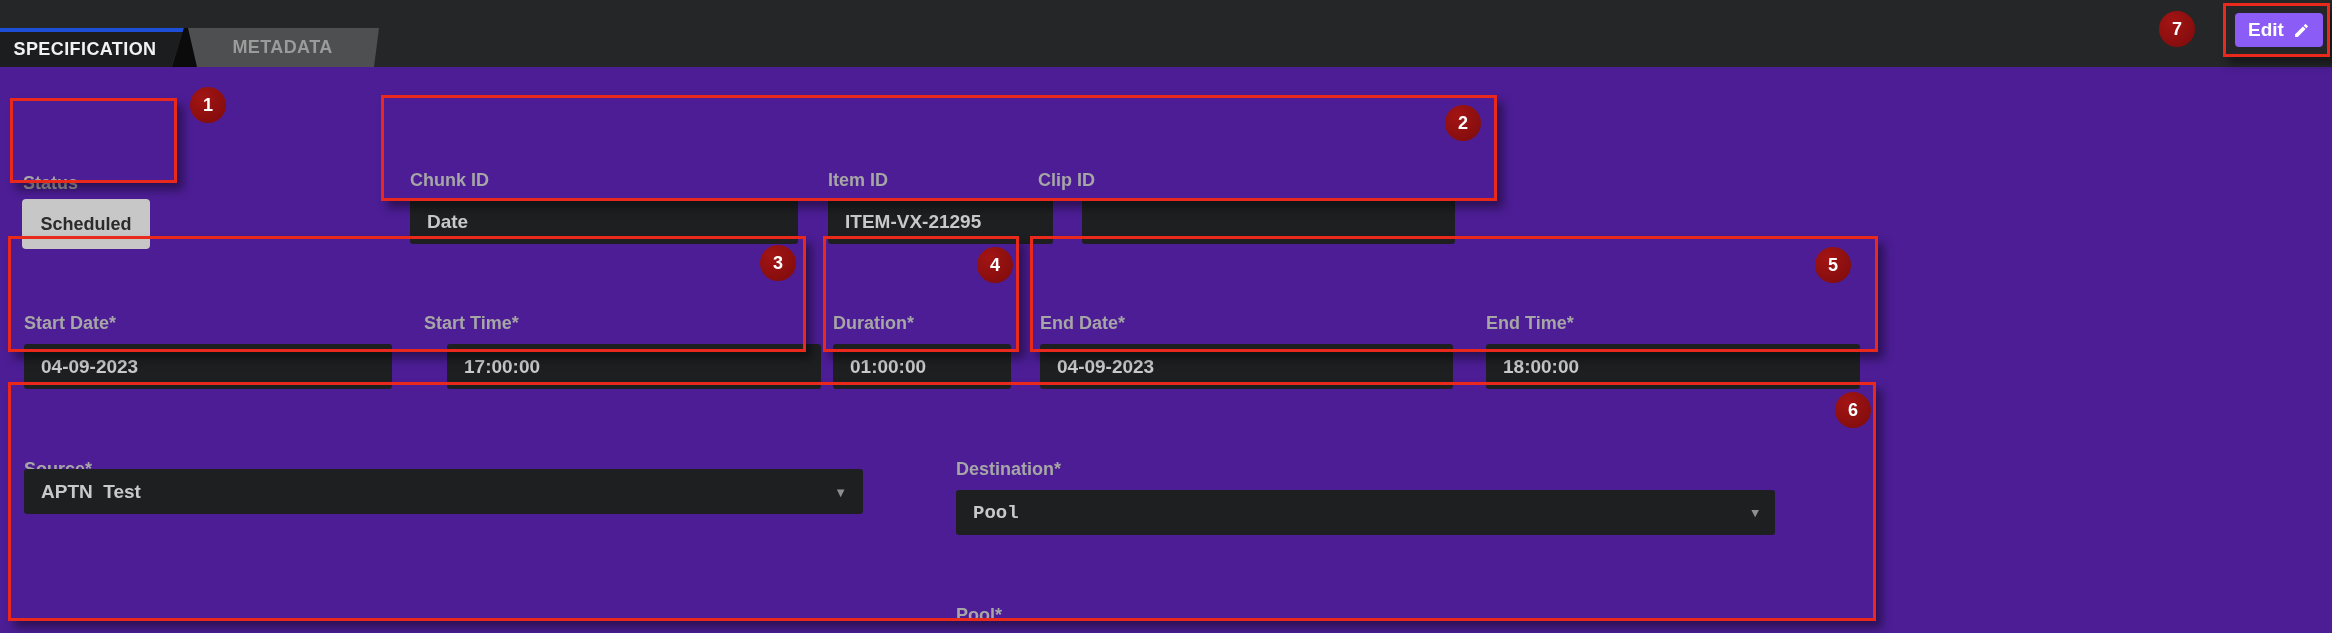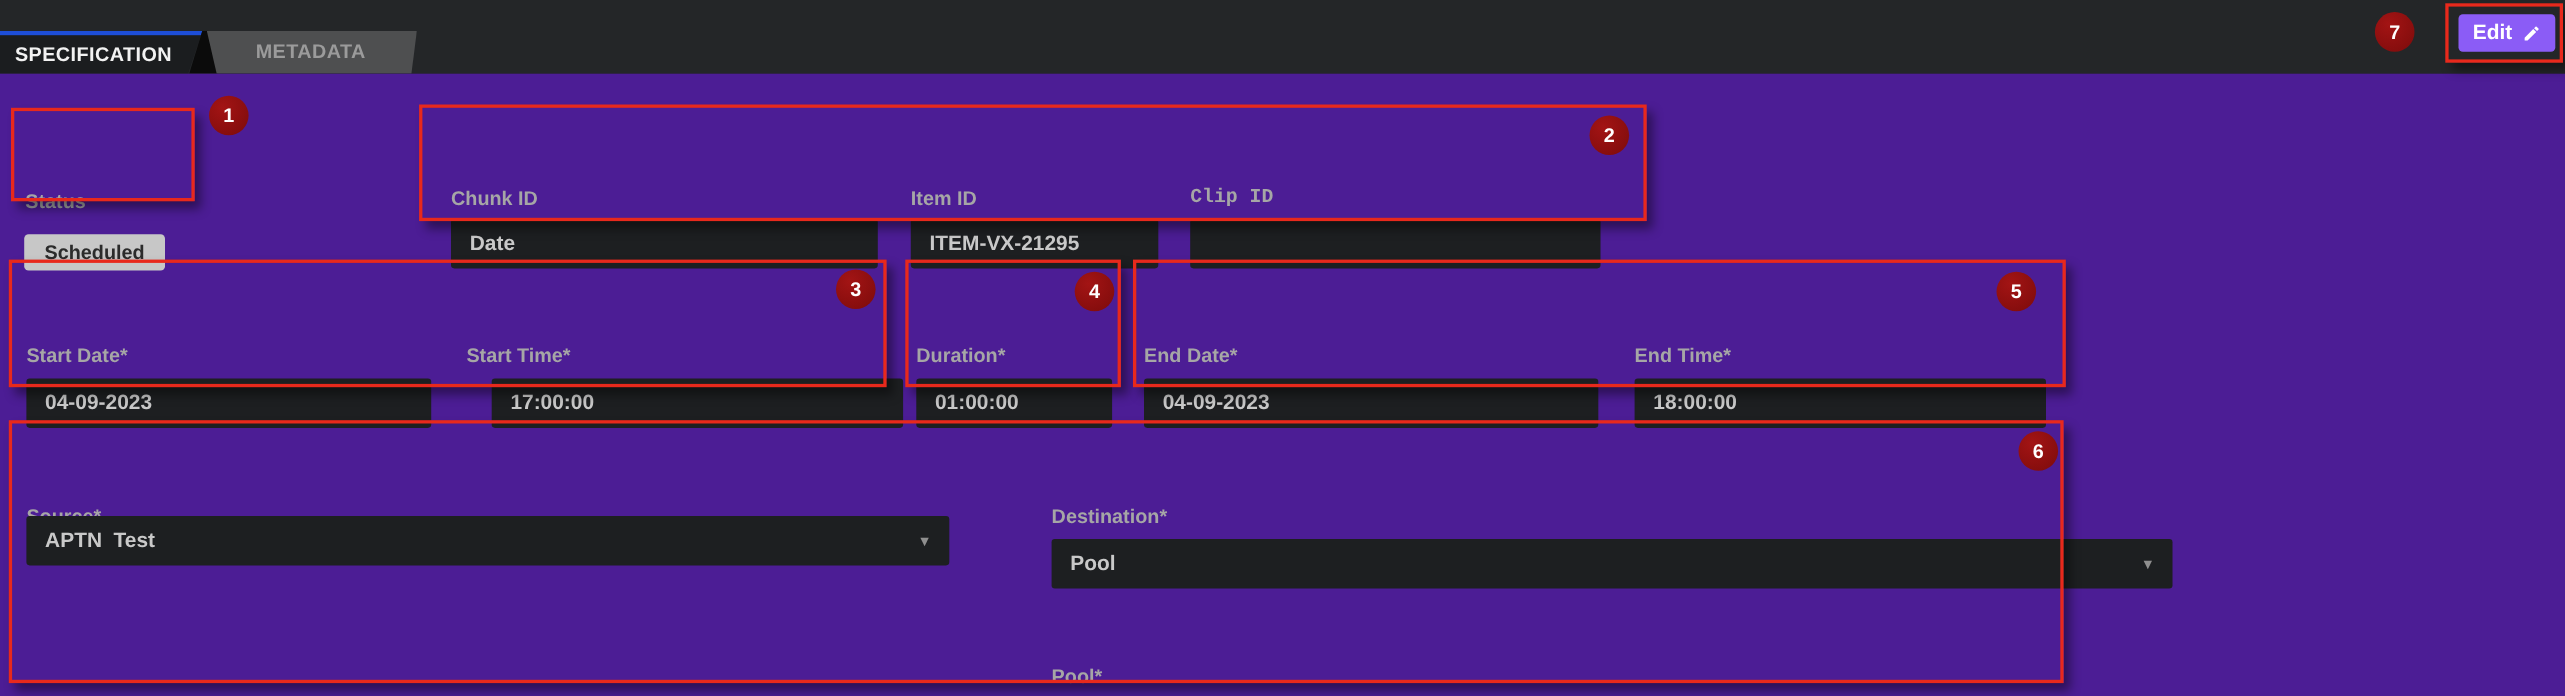--- a/index.html
+++ b/index.html
@@ -30,44 +30,44 @@
             font-size:19px; font-weight:600; color:#c9c9c9; white-space:pre; }
   .select .caret { position:absolute; right:16px; top:50%; transform:translateY(-50%);
                    font-size:13px; color:#8f8f8f; }
 
   
   .f-chunk { left:410px; top:132px; width:388px; }
   .f-item  { left:828px; top:132px; width:225px; }
   .f-clip  { left:1082px; top:132px; width:373px; }
   .l-chunk { left:410px; top:103px; }
   .l-item  { left:828px; top:103px; }
-  .l-clip  { left:1082px; top:103px;font-family:Liberation Mono, monospace; }
+  .l-clip  { left:1038px; top:103px; }
 
   
   .l-sdate { left:24px;   top:246px; }
   .l-stime { left:424px;  top:246px; }
   .l-dur   { left:833px;  top:246px; }
   .l-edate { left:1040px; top:246px; }
   .l-etime { left:1486px; top:246px; }
   .f-sdate { left:24px;   top:277px; width:368px; }
   .f-stime { left:447px;  top:277px; width:374px; }
   .f-dur   { left:833px;  top:277px; width:178px; }
   .f-edate { left:1040px; top:277px; width:413px; }
   .f-etime { left:1486px; top:277px; width:374px; }
 
   
   .l-src  { left:24px;  top:392px; }
   .l-dest { left:956px; top:392px; }
   .l-pool { left:956px; top:538px; }
   .f-src  { left:24px;  top:402px; width:839px; }
-  .f-dest { left:956px; top:423px; width:1019px; }
+  .f-dest { left:956px; top:423px; width:819px;font-family:Liberation Mono, monospace; }
 
   
   .l-status { left:23px; top:106px; }
-  .chip { position:absolute; left:22px; top:146px; width:128px; height:33px;
+  .chip { position:absolute; left:22px; top:132px; width:128px; height:50px;
           background:#c7c7c7; color:#2b2b2b; font-size:18px; font-weight:bold;
           border-radius:4px; display:flex; align-items:center; justify-content:center; }
 
   
   .edit-btn { position:absolute; left:2235px; top:13px; width:88px; height:34px;
               background:#8b5cf6; border-radius:4px; color:#ffffff;
               font-size:19px; font-weight:bold; display:flex; align-items:center;
               justify-content:center; gap:9px; cursor:pointer; border:none; }
   .edit-btn svg { width:17px; height:17px; display:block; }
 

